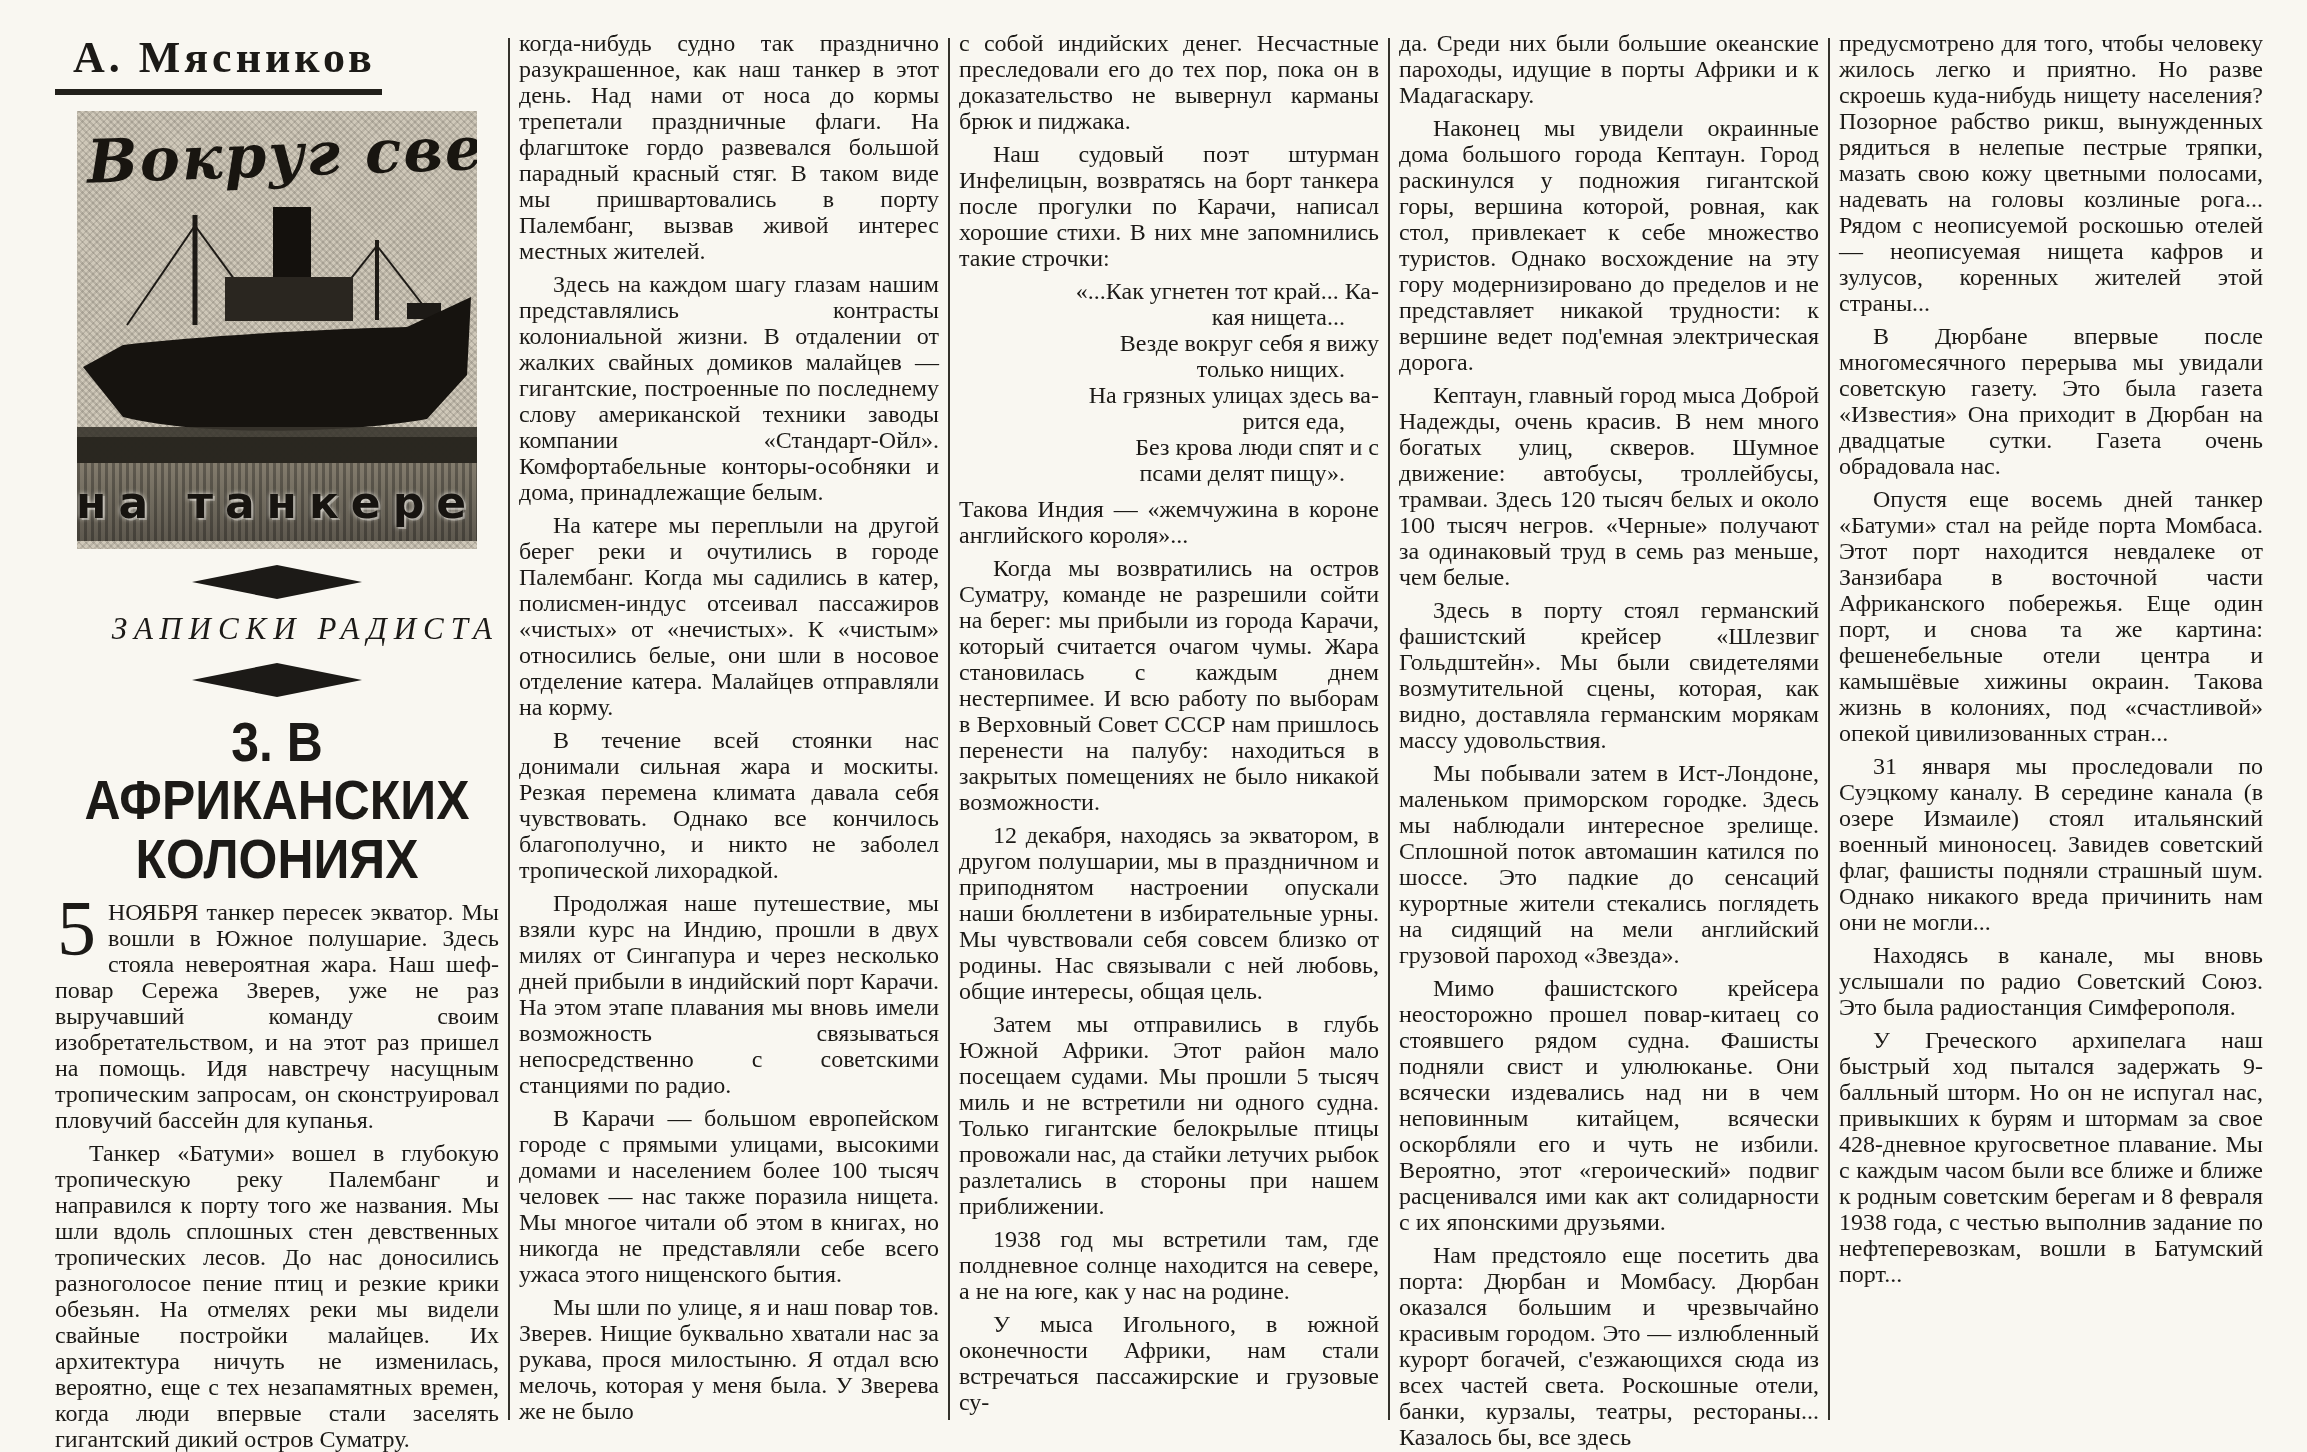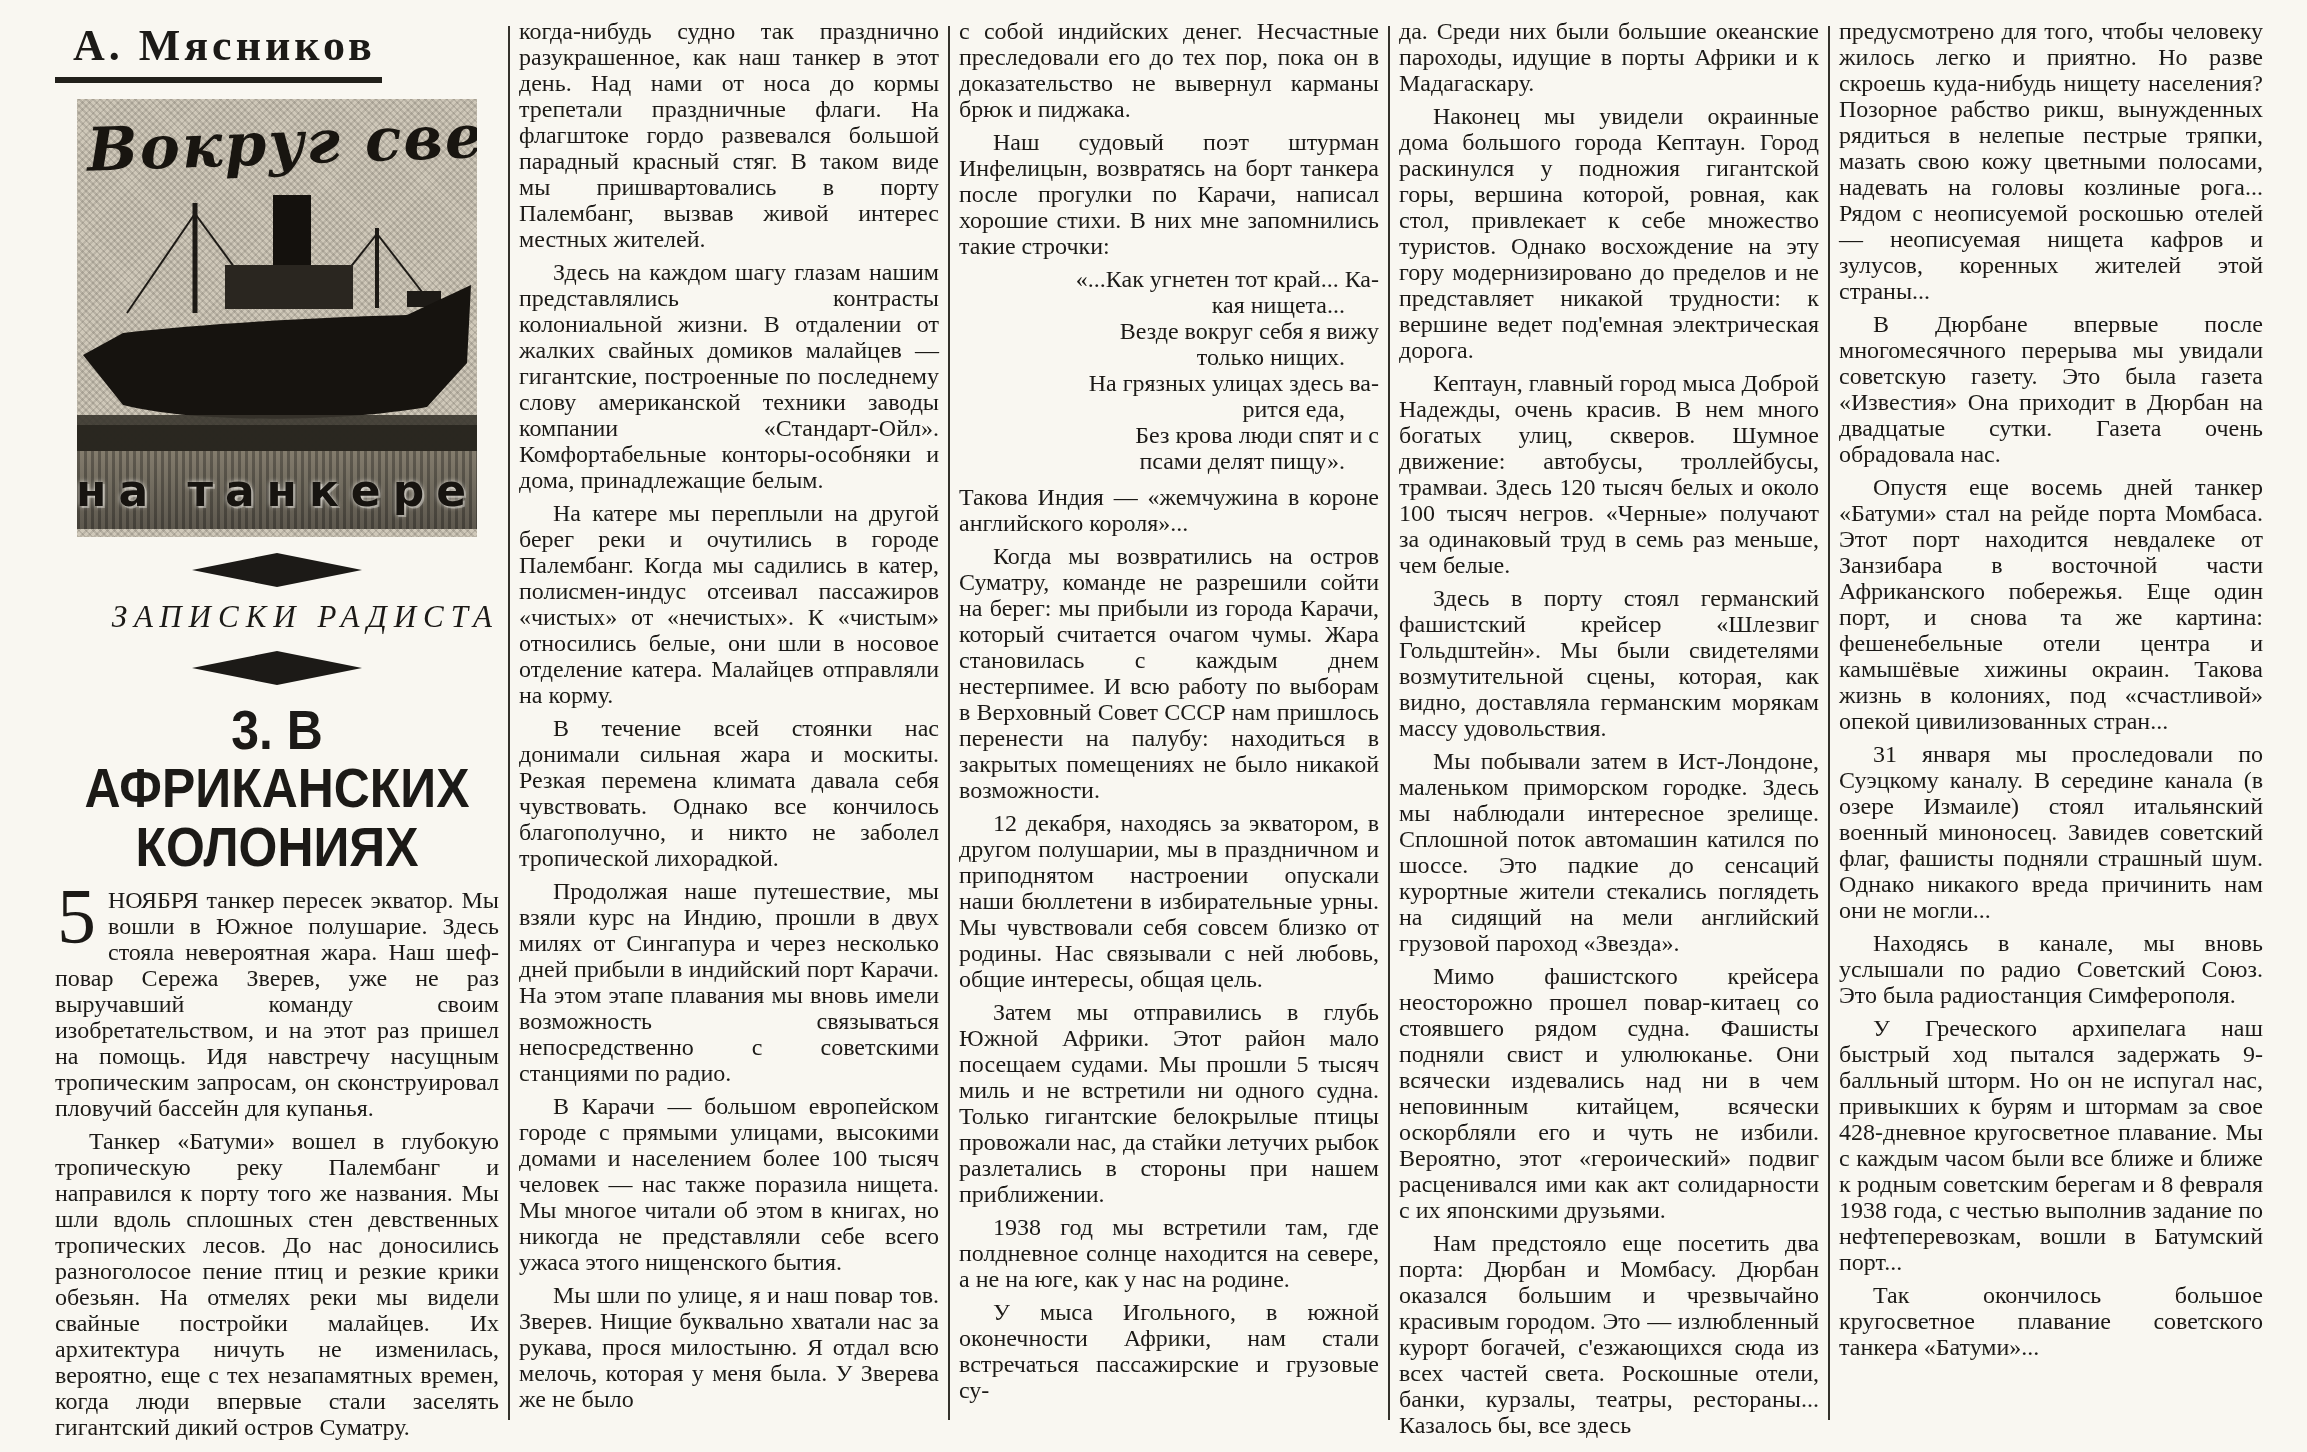--- a/index.html
+++ b/index.html
@@ -2,21 +2,21 @@
 <html><head>
 <meta charset="utf-8">
 <style>
   html,body{margin:0;padding:0;background:#888;}
   .page{
     position:relative;
     width:2307px;height:1452px;
     box-sizing:border-box;
     background:#f9f7f1;
     display:flex;
-    padding:18px 55px 12px 55px;
+    padding:30px 55px 12px 55px;
     overflow:hidden;
     color:#1c1a17;
     font-family:"Liberation Serif", serif;
   }
   .vrule{width:2px;background:#35322c;margin:8px 9px 20px 9px;flex:none;}
   .col{flex:none;}
   .col1{width:444px;}
   .colN{width:420px;}
   .col5{width:424px;}
 
@@ -203,16 +203,15 @@
 
   <div class="vrule"></div>
 
   <div class="col col5 body">
     <p class="noind">предусмотрено для того, чтобы человеку жилось легко и приятно. Но разве скроешь куда-нибудь нищету населения? Позорное рабство рикш, вынужденных рядиться в нелепые пестрые тряпки, мазать свою кожу цветными полосами, надевать на головы козлиные рога... Рядом с неописуемой роскошью отелей — неописуемая нищета кафров и зулусов, коренных жителей этой страны...</p>
     <p>В Дюрбане впервые после многомесячного перерыва мы увидали советскую газету. Это была газета «Известия» Она приходит в Дюрбан на двадцатые сутки. Газета очень обрадовала нас.</p>
     <p>Опустя еще восемь дней танкер «Батуми» стал на рейде порта Момбаса. Этот порт находится невдалеке от Занзибара в восточной части Африканского побережья. Еще один порт, и снова та же картина: фешенебельные отели центра и камышёвые хижины окраин. Такова жизнь в колониях, под «счастливой» опекой цивилизованных стран...</p>
     <p>31 января мы проследовали по Суэцкому каналу. В середине канала (в озере Измаиле) стоял итальянский военный миноносец. Завидев советский флаг, фашисты подняли страшный шум. Однако никакого вреда причинить нам они не могли...</p>
     <p>Находясь в канале, мы вновь услышали по радио Советский Союз. Это была радиостанция Симферополя.</p>
     <p>У Греческого архипелага наш быстрый ход пытался задержать 9-балльный шторм. Но он не испугал нас, привыкших к бурям и штормам за свое 428-дневное кругосветное плавание. Мы с каждым часом были все ближе и ближе к родным советским берегам и 8 февраля 1938 года, с честью выполнив задание по нефтеперевозкам, вошли в Батумский порт...</p>
-    <p>Так окончилось большое кругосветное плавание советского танкера «Батуми»...</p>
   </div>
 
 </div>
 
 </body></html>

